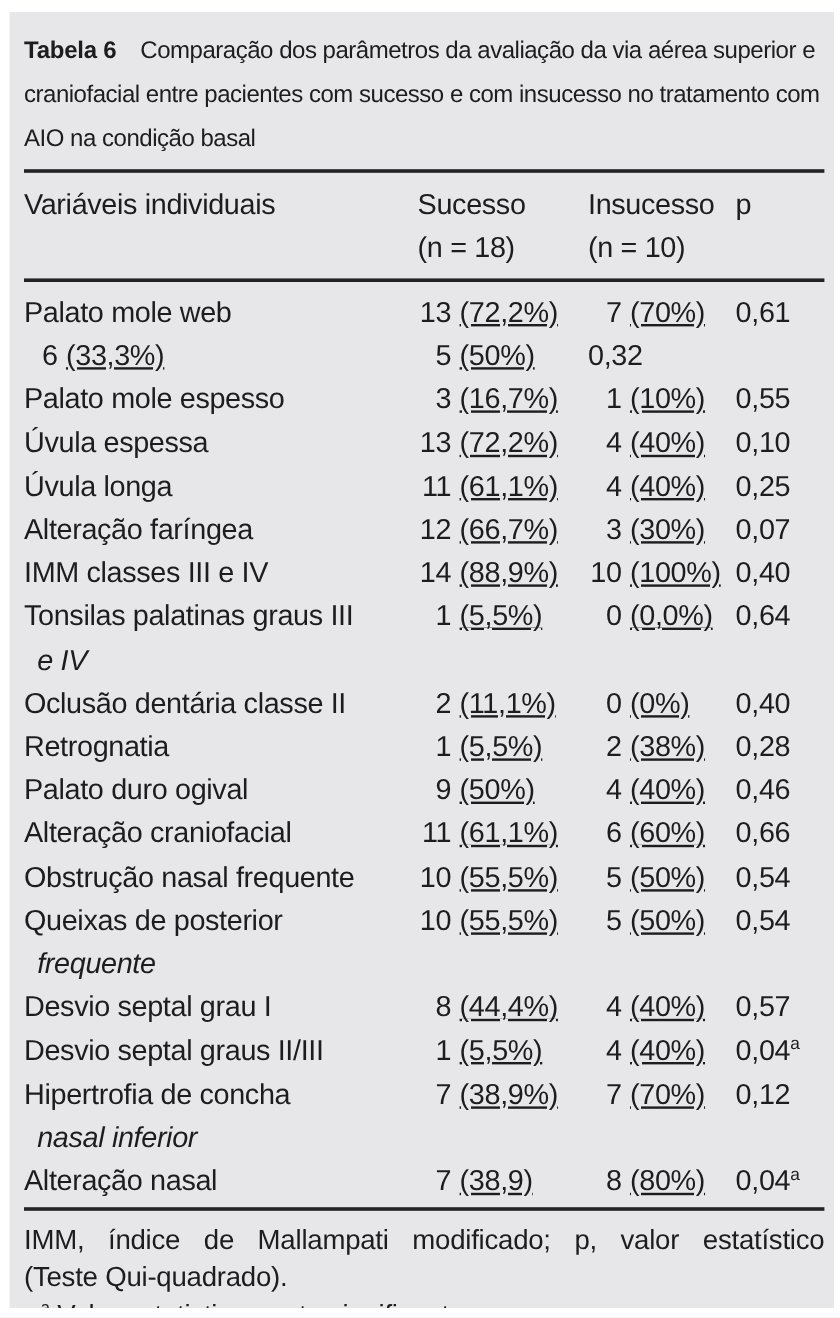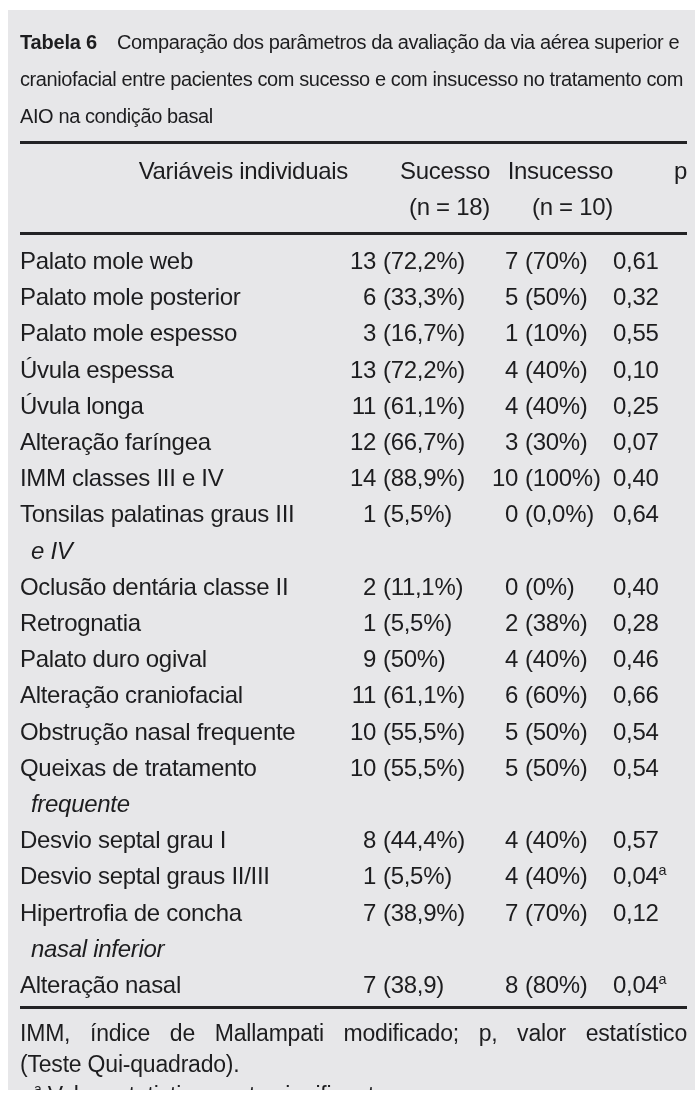--- a/index.html
+++ b/index.html
@@ -28,30 +28,30 @@
     font-size:20px;line-height:37px;letter-spacing:-0.4px;
     padding:8px 2px 6px 0;
   }
   .title-label{font-weight:700;margin-right:20px;letter-spacing:-0.2px;}
   .rule{height:3px;background:var(--rule);}
   .thead{
     display:grid;grid-template-columns:328px 142px 123px 1fr;
     font-size:24px;letter-spacing:-0.3px;line-height:36px;
     padding:9px 0 7px;
   }
-  .thead .cell{white-space:nowrap;text-align:right;}
+  .thead .cell{white-space:nowrap;}
   .tbody{padding-top:8px;}
   .trow{display:grid;grid-template-columns:328px 142px 123px 1fr;}
   .trow .cell{
     font-size:24px;letter-spacing:-0.3px;
     line-height:36.2px;white-space:nowrap;
   }
   .lab2{padding-left:11px;font-style:italic;}
   .num{display:inline-block;min-width:28px;text-align:right;}
-  .pct{padding-left:7px;}
+  .pct{padding-left:7px;text-decoration:underline;}
   sup{font-size:60%;line-height:0;vertical-align:super;}
   .rule-bottom{margin-top:3px;}
   .footnotes{
     font-size:23px;line-height:31px;letter-spacing:-0.2px;
     padding-top:9px;
   }
   .fn-justify{text-align:justify;text-align-last:justify;}
   .fn-sig{padding-left:14px;}
 </style>
 </head>
@@ -87,23 +87,20 @@
   <div class="tbody" id="tbody">
       <div class="trow">
         <div class="cell cell-label">
           <div class="lab1">Palato mole web</div>
         </div>
         <div class="cell cell-val"><span class="num">13</span><span class="pct">(72,2%)</span></div>
         <div class="cell cell-val"><span class="num">7</span><span class="pct">(70%)</span></div>
         <div class="cell cell-p">0,61</div>
       </div>
       <div class="trow">
-        <div class="cell cell-label">
-          <div class="lab1">Palato mole posterior</div>
-        </div>
         <div class="cell cell-val"><span class="num">6</span><span class="pct">(33,3%)</span></div>
         <div class="cell cell-val"><span class="num">5</span><span class="pct">(50%)</span></div>
         <div class="cell cell-p">0,32</div>
       </div>
       <div class="trow">
         <div class="cell cell-label">
           <div class="lab1">Palato mole espesso</div>
         </div>
         <div class="cell cell-val"><span class="num">3</span><span class="pct">(16,7%)</span></div>
         <div class="cell cell-val"><span class="num">1</span><span class="pct">(10%)</span></div>
@@ -185,21 +182,21 @@
       <div class="trow">
         <div class="cell cell-label">
           <div class="lab1">Obstrução nasal frequente</div>
         </div>
         <div class="cell cell-val"><span class="num">10</span><span class="pct">(55,5%)</span></div>
         <div class="cell cell-val"><span class="num">5</span><span class="pct">(50%)</span></div>
         <div class="cell cell-p">0,54</div>
       </div>
       <div class="trow">
         <div class="cell cell-label">
-          <div class="lab1">Queixas de tratamento</div>
+          <div class="lab1">Queixas de posterior</div>
           <div class="lab2">frequente</div>
         </div>
         <div class="cell cell-val"><span class="num">10</span><span class="pct">(55,5%)</span></div>
         <div class="cell cell-val"><span class="num">5</span><span class="pct">(50%)</span></div>
         <div class="cell cell-p">0,54</div>
       </div>
       <div class="trow">
         <div class="cell cell-label">
           <div class="lab1">Desvio septal grau I</div>
         </div>

